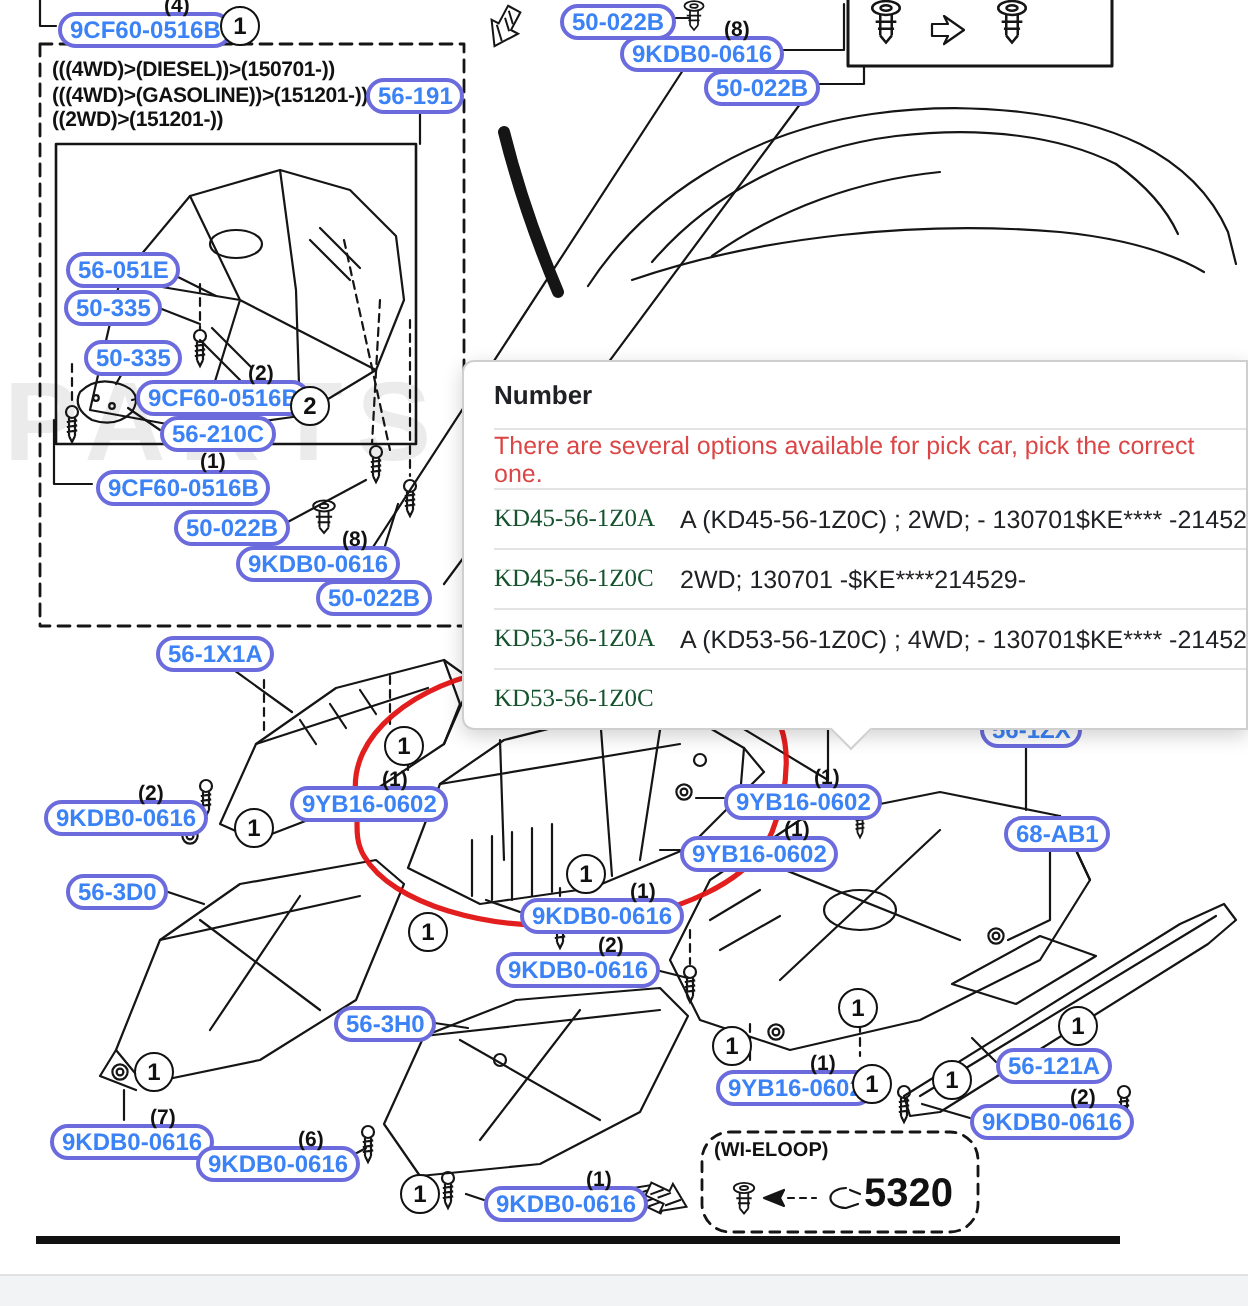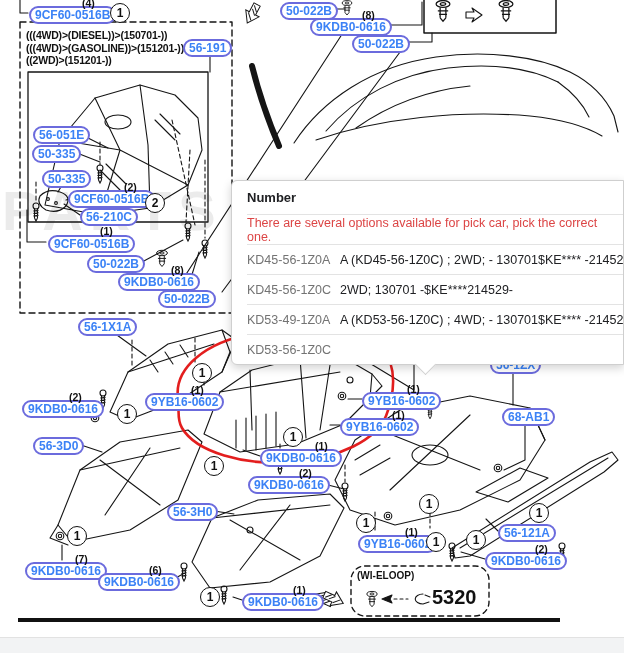--- a/index.html
+++ b/index.html
@@ -24,21 +24,21 @@
          box-shadow:0 3px 10px rgba(0,0,0,.18);box-sizing:border-box;padding-left:15px;margin-top:37px;}
   .popup-caret{position:absolute;left:186px;bottom:-8px;width:14px;height:14px;
          background:#fff;border-right:1px solid #cfcfcf;border-bottom:1px solid #cfcfcf;
          transform:rotate(45deg);z-index:11;}
   .prow{display:flex;align-items:center;min-height:29px;border-top:1px solid #e3e3e3;
         font-size:12.5px;color:#202124;}
   .prow.phead{border-top:none;min-height:33px;font-weight:700;font-size:13px;}
   .pnum{width:93px;flex:0 0 93px;}
   .pnote{flex:1;white-space:nowrap;overflow:hidden;}
   .pwarn{color:#dc4545;}
-  a.plink{color:#737373;text-decoration:none;cursor:pointer;}
+  a.plink{color:#14532d;text-decoration:none;cursor:pointer;font-family:Liberation Serif, serif;}
   .wi-title{position:absolute;left:357px;top:570px;z-index:3;font-size:10px;
             font-weight:700;color:#111;}
   .wi-code{position:absolute;left:432px;top:586px;z-index:3;font-size:20px;
            font-weight:700;color:#111;}
   .footer-strip{position:absolute;left:0;top:637px;width:624px;height:16px;
            background:#f2f3f4;border-top:1px solid #e2e2e2;z-index:4;}
 </style>
 </head>
 <body>
 
@@ -279,21 +279,21 @@
     </div>
     <div class="prow">
       <span class="pnum"><a class="plink">KD45-56-1Z0A</a></span>
       <span class="pnote">A (KD45-56-1Z0C) ; 2WD; - 130701$KE**** -214529</span>
     </div>
     <div class="prow">
       <span class="pnum"><a class="plink">KD45-56-1Z0C</a></span>
       <span class="pnote">2WD; 130701 -$KE****214529-</span>
     </div>
     <div class="prow">
-      <span class="pnum"><a class="plink">KD53-49-1Z0A</a></span>
+      <span class="pnum"><a class="plink">KD53-56-1Z0A</a></span>
       <span class="pnote">A (KD53-56-1Z0C) ; 4WD; - 130701$KE**** -214529</span>
     </div>
     <div class="prow">
       <span class="pnum"><a class="plink">KD53-56-1Z0C</a></span>
     </div>
   </div>
 
   <div class="footer-strip"></div>
 </div>
 

